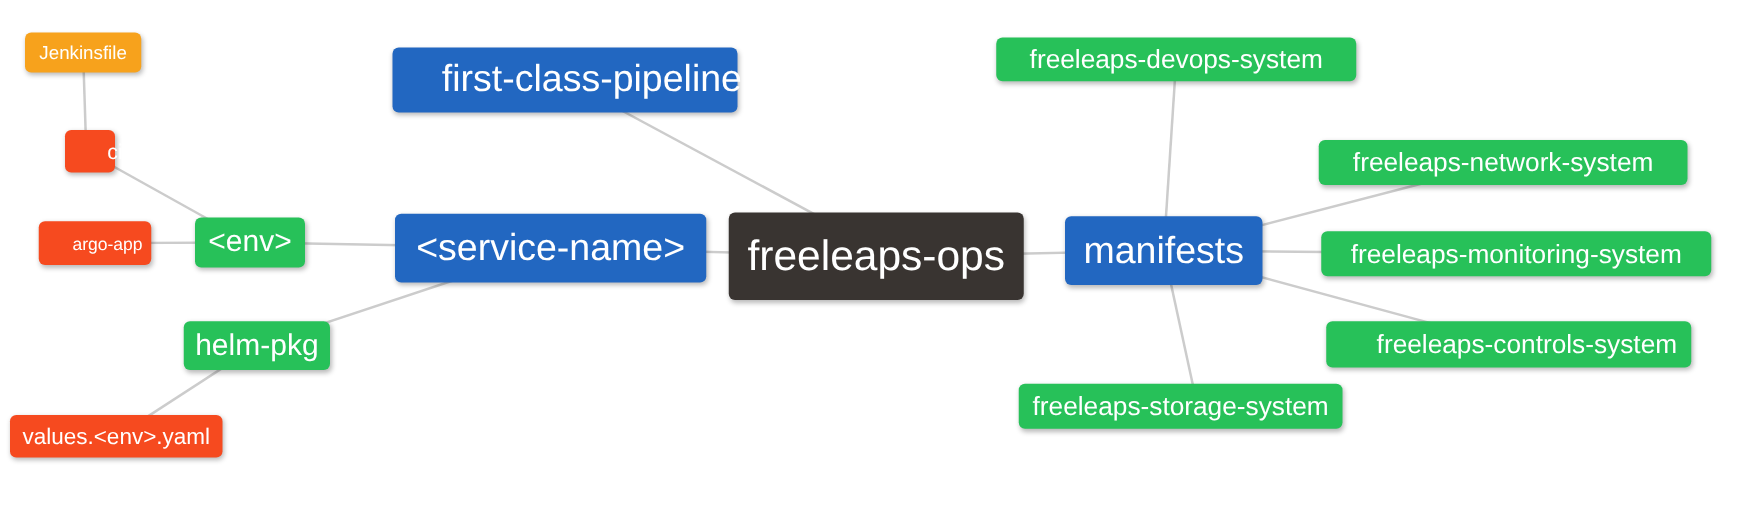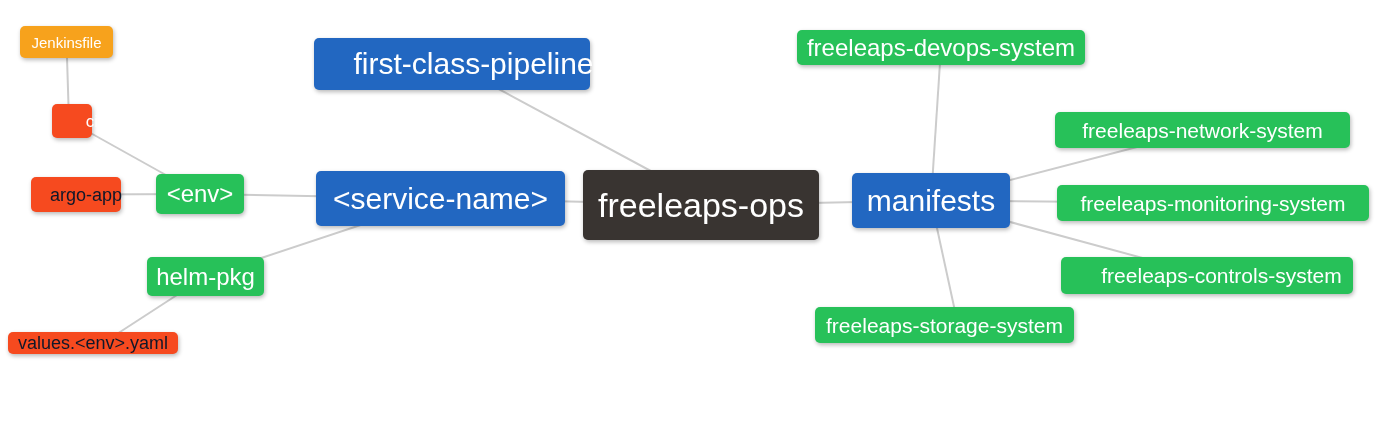--- a/index.html
+++ b/index.html
@@ -73,30 +73,30 @@
       </div>
       <div class="node" style="left: 156px; top: 174px; width: 88px; height: 40px; background: rgb(39, 193, 89); font-size: 24px; color: rgb(255, 255, 255);">
         <span>&lt;env&gt;</span>
       </div>
       <div class="node" style="left: 147px; top: 257px; width: 117px; height: 39px; background: rgb(39, 193, 89); font-size: 24px; color: rgb(255, 255, 255);">
         <span>helm-pkg</span>
       </div>
       <div class="node" style="left: 52px; top: 104px; width: 34px; height: 34px; background: rgb(246, 74, 31); font-size: 17px; color: rgb(255, 255, 255); padding-left: 40px;">
         <span>ci</span>
       </div>
-      <div class="node" style="left: 31px; top: 177px; width: 90px; height: 35px; background: rgb(246, 74, 31); font-size: 18px; color: #0f172a; padding-left: 20px;">
+      <div class="node" style="left: 31px; top: 177px; width: 90px; height: 35px; background: rgb(246, 74, 31); font-size: 14px; color: #ffffff; padding-left: 20px;">
         <span>argo-app</span>
       </div>
-      <div class="node" style="left: 8px; top: 332px; width: 170px; height: 22px; background: rgb(246, 74, 31); font-size: 18px; color: #0f172a;">
+      <div class="node" style="left: 8px; top: 332px; width: 170px; height: 34px; background: rgb(246, 74, 31); font-size: 18px; color: #ffffff;">
         <span>values.&lt;env&gt;.yaml</span>
       </div>
       <div class="node" style="left: 20px; top: 26px; width: 93px; height: 32px; background: rgb(247, 162, 28); font-size: 15px; color: rgb(255, 255, 255);">
         <span>Jenkinsfile</span>
       </div>
-      <div class="node" style="left: 797px; top: 30px; width: 288px; height: 35px; background: rgb(39, 193, 89); font-size: 24px; color: rgb(255, 255, 255);">
+      <div class="node" style="left: 797px; top: 30px; width: 288px; height: 35px; background: rgb(39, 193, 89); font-size: 21px; color: rgb(255, 255, 255);">
         <span>freeleaps-devops-system</span>
       </div>
       <div class="node" style="left: 1055px; top: 112px; width: 295px; height: 36px; background: rgb(39, 193, 89); font-size: 21px; color: rgb(255, 255, 255);">
         <span>freeleaps-network-system</span>
       </div>
       <div class="node" style="left: 1057px; top: 185px; width: 312px; height: 36px; background: rgb(39, 193, 89); font-size: 21px; color: rgb(255, 255, 255);">
         <span>freeleaps-monitoring-system</span>
       </div>
       <div class="node" style="left: 1061px; top: 257px; width: 292px; height: 37px; background: rgb(39, 193, 89); font-size: 21px; color: rgb(255, 255, 255); padding-left: 29px;">
         <span>freeleaps-controls-system</span>

